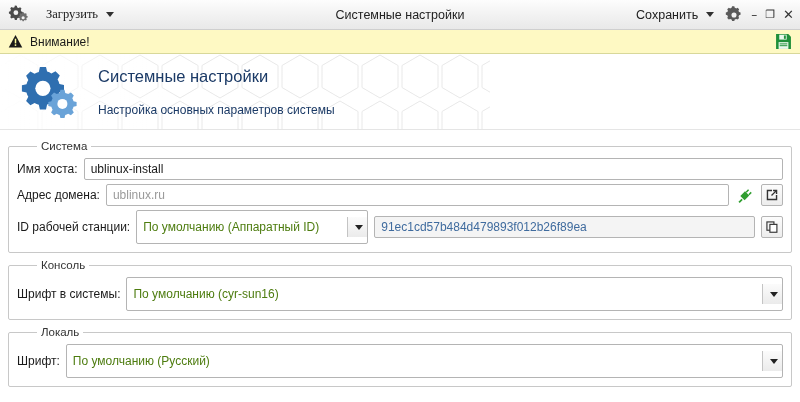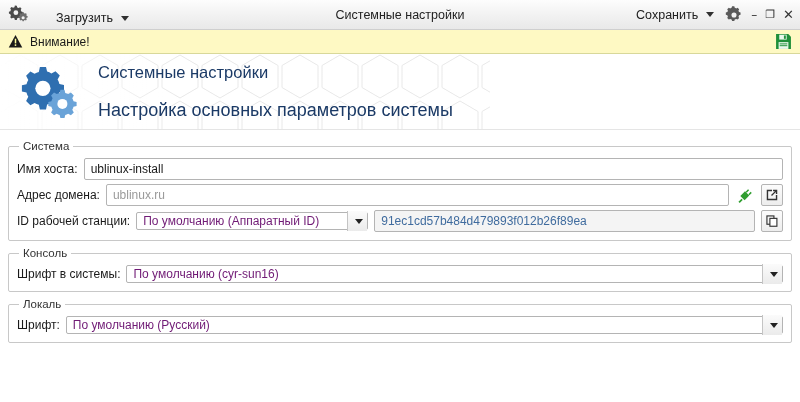--- a/index.html
+++ b/index.html
@@ -21,23 +21,24 @@
     position: relative;
     height: 30px;
     background: linear-gradient(to bottom, #fdfdfd 0%, #f2f2f2 50%, #e9e9e9 100%);
     border-bottom: 1px solid #cfcfcf;
     display: flex;
     align-items: center;
     box-sizing: border-box;
   }
   .tb-left {
     display: flex;
-    align-items: flex-end;
-    gap: 23px;
+    align-items: center;
+    gap: 13px;
     padding-left: 8px;
+    font-family: Liberation Serif, serif;
   }
   .tb-right {
     display: flex;
     align-items: center;
     gap: 8px;
     padding-right: 6px;
     margin-left: auto;
   }
   .tb-title {
     position: absolute;
@@ -123,42 +124,42 @@
   .banner-texts {
     position: relative;
     margin-left: 10px;
   }
   .banner-title {
     font-size: 16.5px;
     color: #1b3a66;
     line-height: 1.35;
   }
   .banner-sub {
-    font-size: 18px;
+    font-size: 12px;
     color: #1b3a66;
     line-height: 1.35;
     margin-top: 15px;
   }
 
   
   .form {
     padding: 4px 8px 0 8px;
     box-sizing: border-box;
   }
   fieldset.group {
     border: 1px solid #c8c8c8;
     border-radius: 2px;
     margin: 6px 0 0 0;
     padding: 4px 8px 8px 8px;
   }
   fieldset.group > legend {
     font-size: 11.5px;
     color: #333;
     padding: 0 4px;
-    margin-left: 2px;
+    margin-left: 20px;
   }
   .row {
     display: flex;
     align-items: center;
     gap: 6px;
     margin-top: 4px;
   }
   .row:first-of-type { margin-top: 2px; }
   .lbl {
     font-size: 12px;
@@ -178,29 +179,29 @@
     font-size: 12px;
     color: #1a1a1a;
     min-width: 0;
   }
   .field.placeholder { color: #9a9a9a; }
   .field.readonly { background: #f4f4f4; color: #5a6b84; }
   .mono-blue { color: #3f6b9e; }
 
   
   .combo {
-    height: 18px;
+    height: 34px;
     border: 1px solid #b4b4b4;
     background: #ffffff;
     border-radius: 2px;
     display: flex;
     align-items: center;
     box-sizing: border-box;
     font-size: 12px;
-    color: #701a75;
+    color: #4d7c0f;
     min-width: 0;
   }
   .combo .combo-text {
     padding: 0 6px;
     flex: 1 1 auto;
     overflow: hidden;
     white-space: nowrap;
     text-overflow: ellipsis;
   }
   .combo .combo-arrow {

